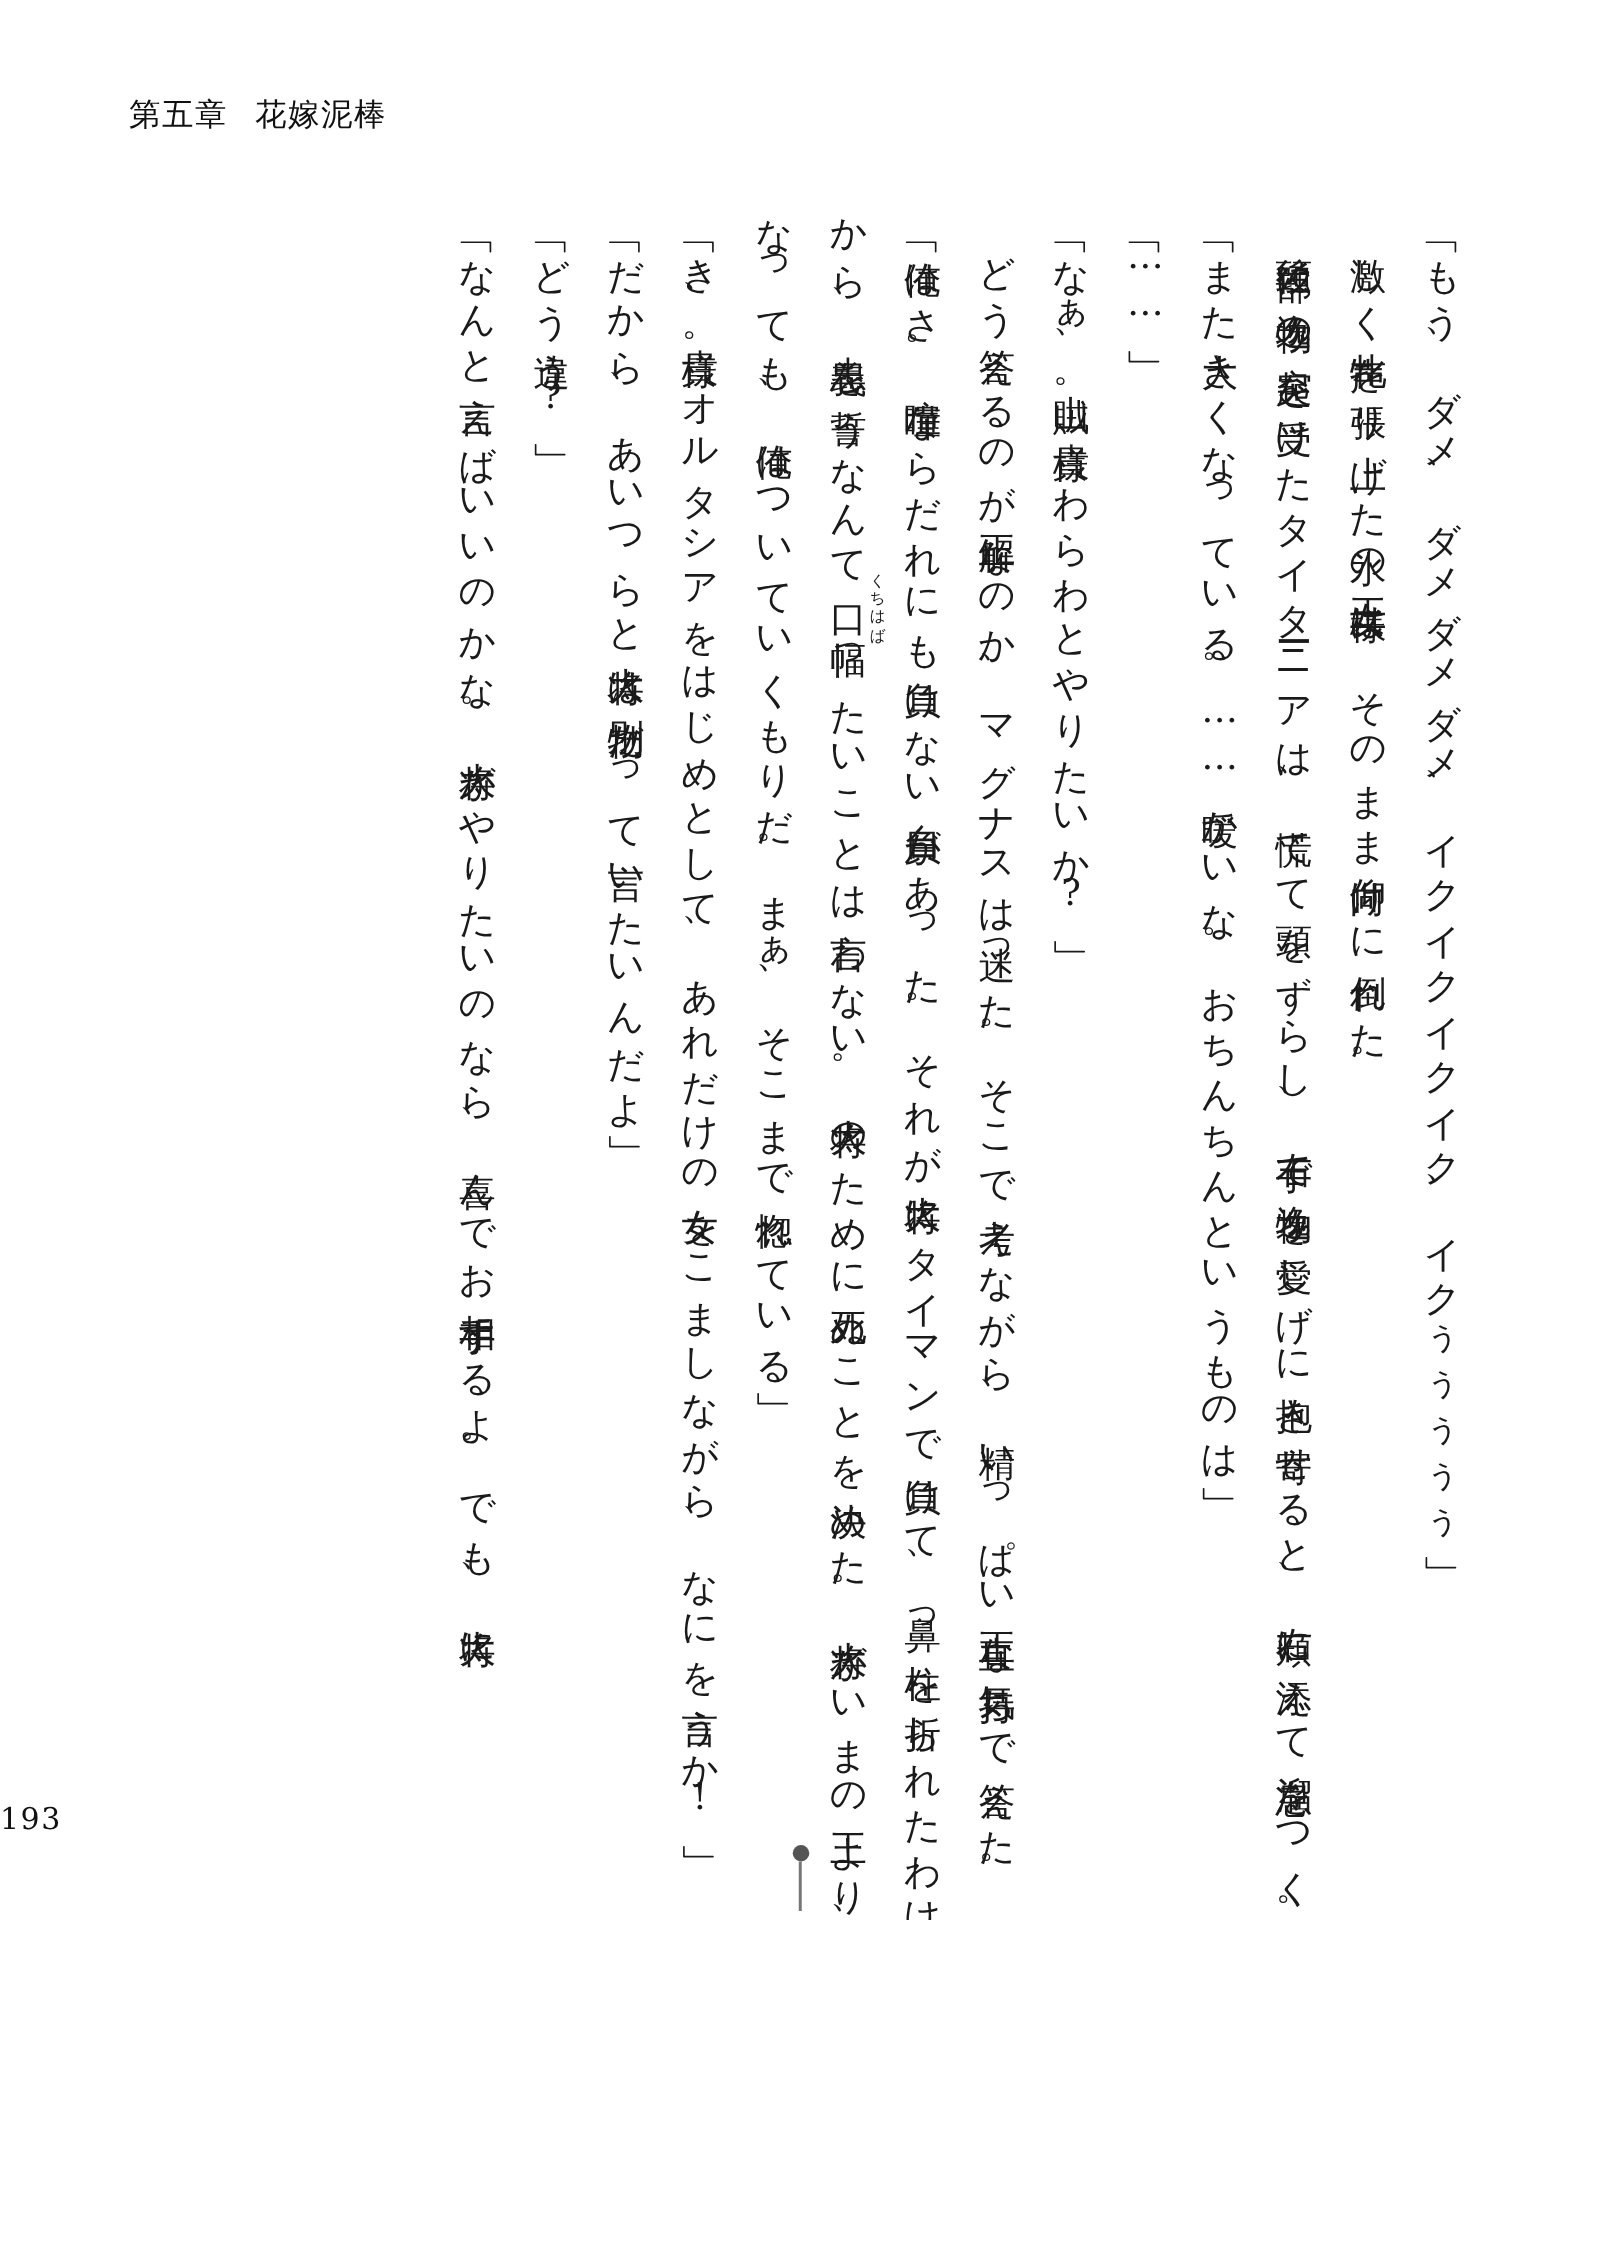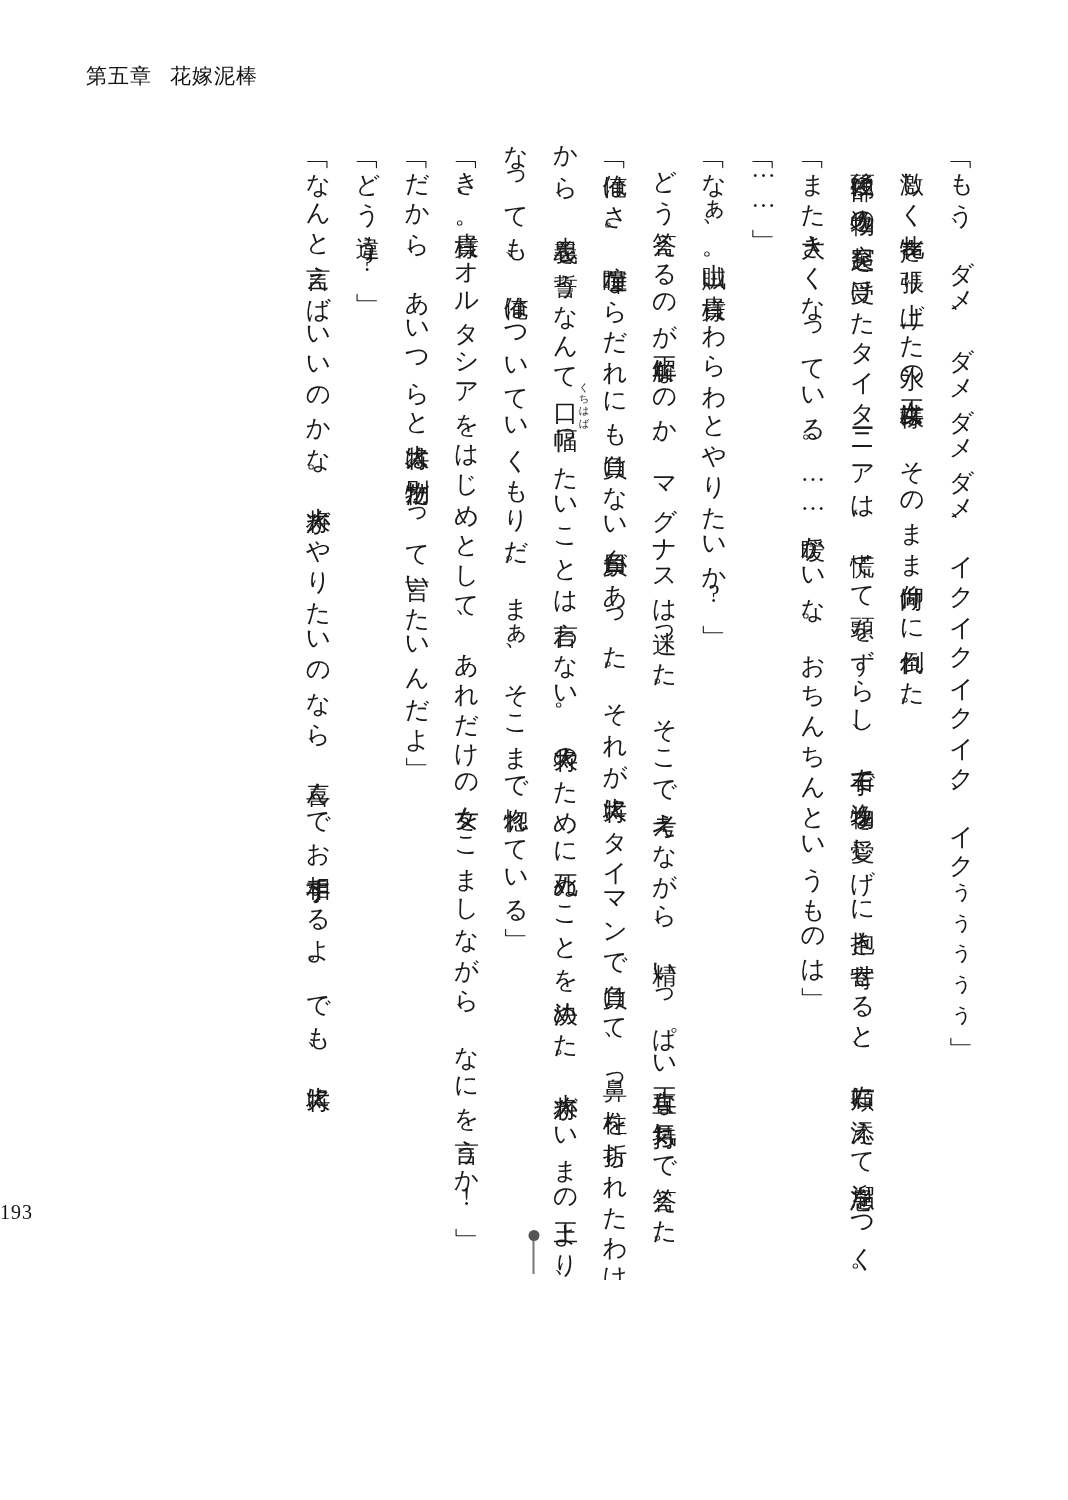--- a/index.html
+++ b/index.html
@@ -13,21 +13,20 @@
     color: #1a1a1a;
   }
 
   .page {
     position: relative;
     width: 1068px;
     height: 1280px;
     margin: 0 auto;
     background: #ffffff;
     overflow: hidden;
-    font-family: Liberation Serif, serif;
   }
 
   
   .running-head {
     position: absolute;
     top: 62px;
     left: 86px;
     font-size: 21px;
     letter-spacing: 1px;
     white-space: nowrap;

